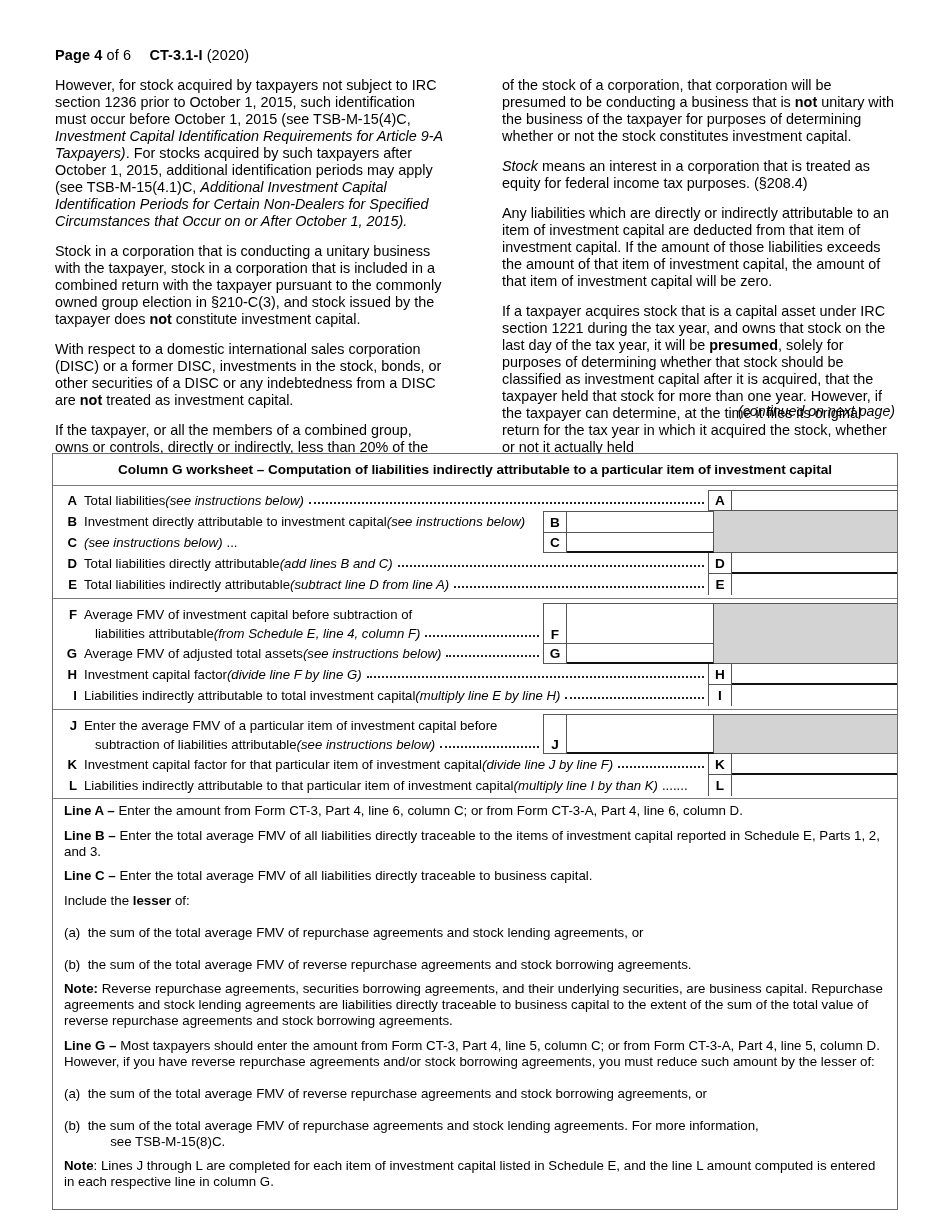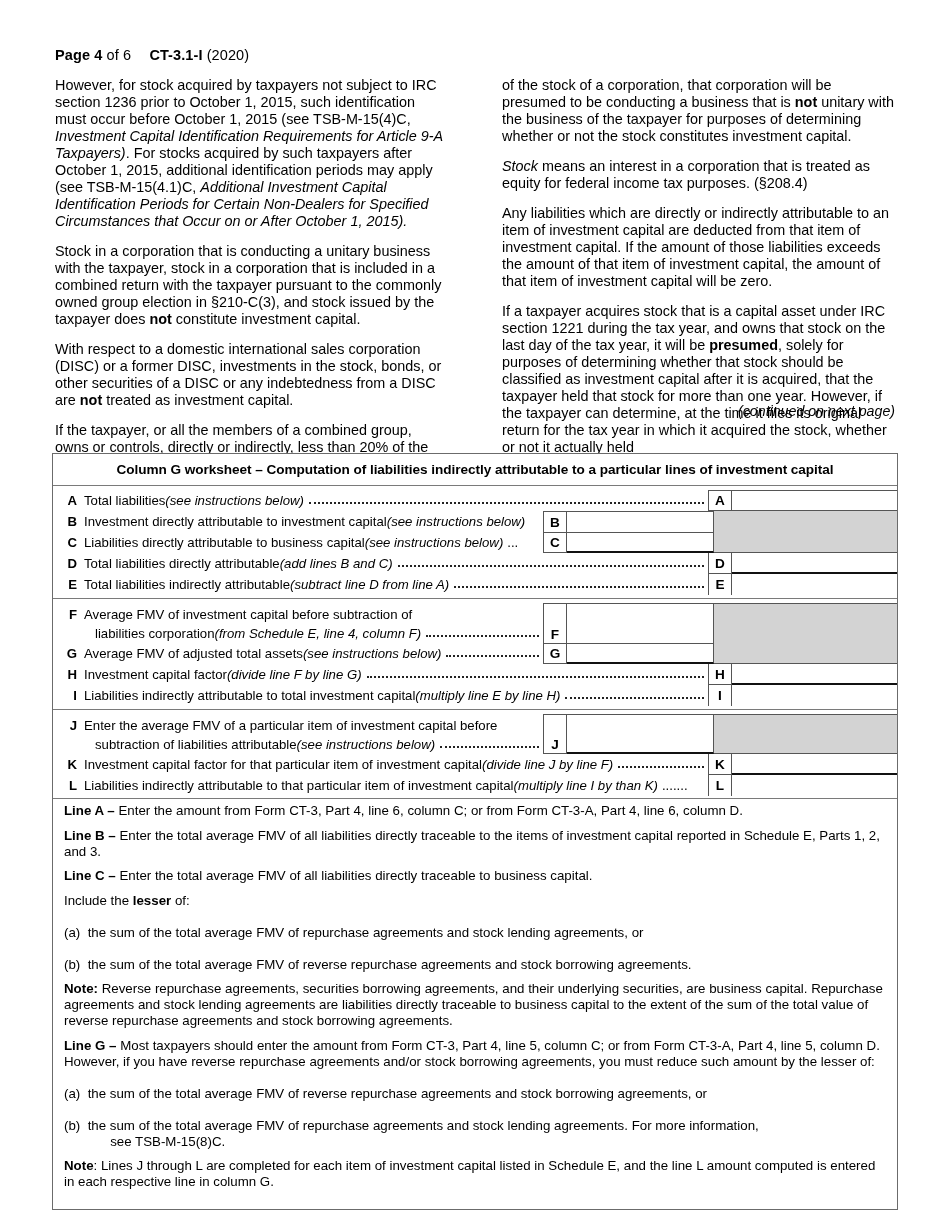--- a/index.html
+++ b/index.html
@@ -191,21 +191,21 @@
       <p><i>Stock</i> means an interest in a corporation that is treated as equity for federal income tax purposes. (§208.4)</p>
       <p>Any liabilities which are directly or indirectly attributable to an item of investment capital are deducted from that item of investment capital. If the amount of those liabilities exceeds the amount of that item of investment capital, the amount of that item of investment capital will be zero.</p>
       <p>If a taxpayer acquires stock that is a capital asset under IRC section 1221 during the tax year, and owns that stock on the last day of the tax year, it will be <b>presumed</b>, solely for purposes of determining whether that stock should be classified as investment capital after it is acquired, that the taxpayer held that stock for more than one year. However, if the taxpayer can determine, at the time it files its original return for the tax year in which it acquired the stock, whether or not it actually held</p>
     </div>
   </div>
 
   <div class="contd">(continued on next page)</div>
 
   <div class="worksheet">
 
-    <div class="ws-title">Column G worksheet – Computation of liabilities indirectly attributable to a particular lines of investment capital</div>
+    <div class="ws-title">Column G worksheet – Computation of liabilities indirectly attributable to a particular item of investment capital</div>
 
     <div class="grp" style="padding:4px 0 3px 0;">
 
       <div class="wrow">
         <div class="lbl">
           <span class="ltr">A</span>
           <span class="txt">Total liabilities </span>
           <i>(see instructions below)</i>
           <span class="leader"></span>
         </div>
@@ -221,21 +221,20 @@
           <span class="leader none"></span>
         </div>
         <div class="keybox cell-b-top">B</div>
         <div class="amt inner cell-b-top"></div>
         <div class="amt shade" style="width:183px;"></div>
       </div>
 
       <div class="wrow">
         <div class="lbl">
           <span class="ltr">C</span>
-          <span class="txt">Liabilities directly attributable to business capital </span>
           <i>(see instructions below)</i>
           <span class="txt" style="margin-left:4px;">...</span>
           <span class="leader none"></span>
         </div>
         <div class="keybox cell-b-top cell-b-bot">C</div>
         <div class="amt inner cell-b-top thickbot"></div>
         <div class="amt shade cell-b-bot" style="width:183px;"></div>
       </div>
 
       <div class="wrow">
@@ -264,21 +263,21 @@
     <div class="grp" style="padding:4px 0 3px 0;">
 
       <div class="wrow two">
         <div class="lbl two">
           <div class="l2" style="line-height:19px;">
             <span class="ltr">F</span>
             <span class="txt">Average FMV of investment capital before subtraction of</span>
           </div>
           <div class="l2" style="line-height:19px;">
             <span class="indent"></span>
-            <span class="txt">liabilities corporation </span>
+            <span class="txt">liabilities attributable </span>
             <i>(from Schedule E, line 4, column F)</i>
             <span class="leader"></span>
           </div>
         </div>
         <div class="keybox cell-b-top" style="align-items:flex-end;padding-bottom:1px;">F</div>
         <div class="amt inner cell-b-top"></div>
         <div class="amt shade cell-b-top" style="width:183px;"></div>
       </div>
 
       <div class="wrow">

